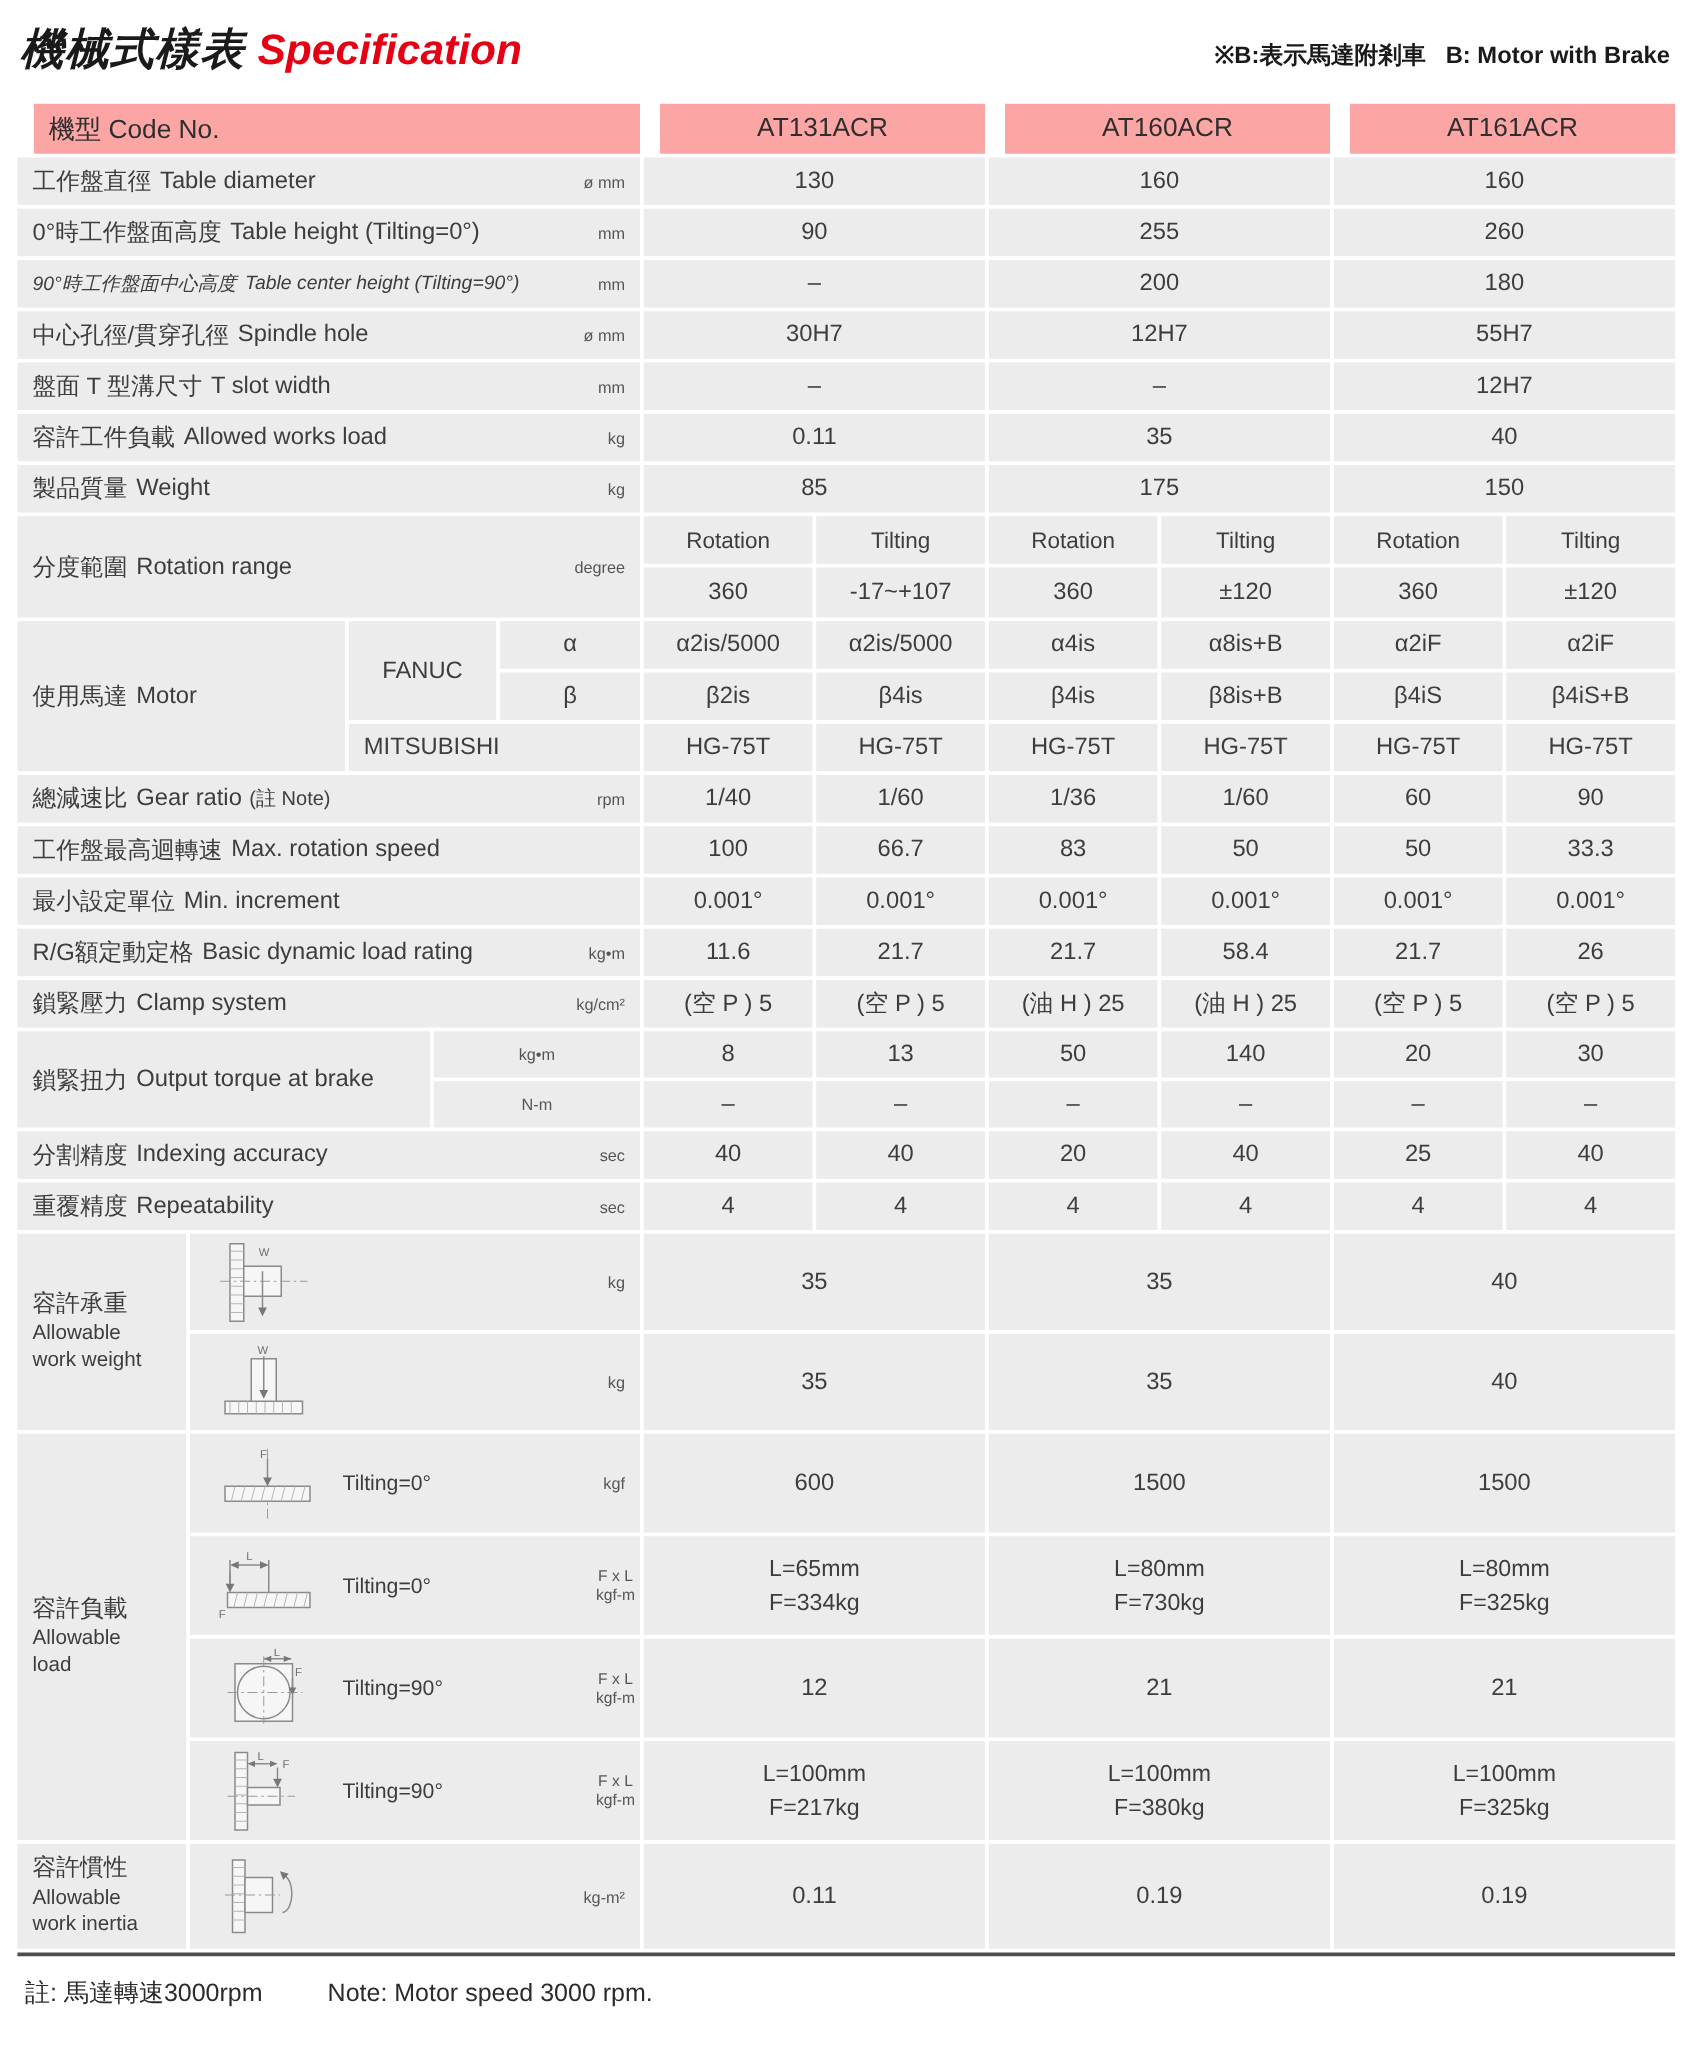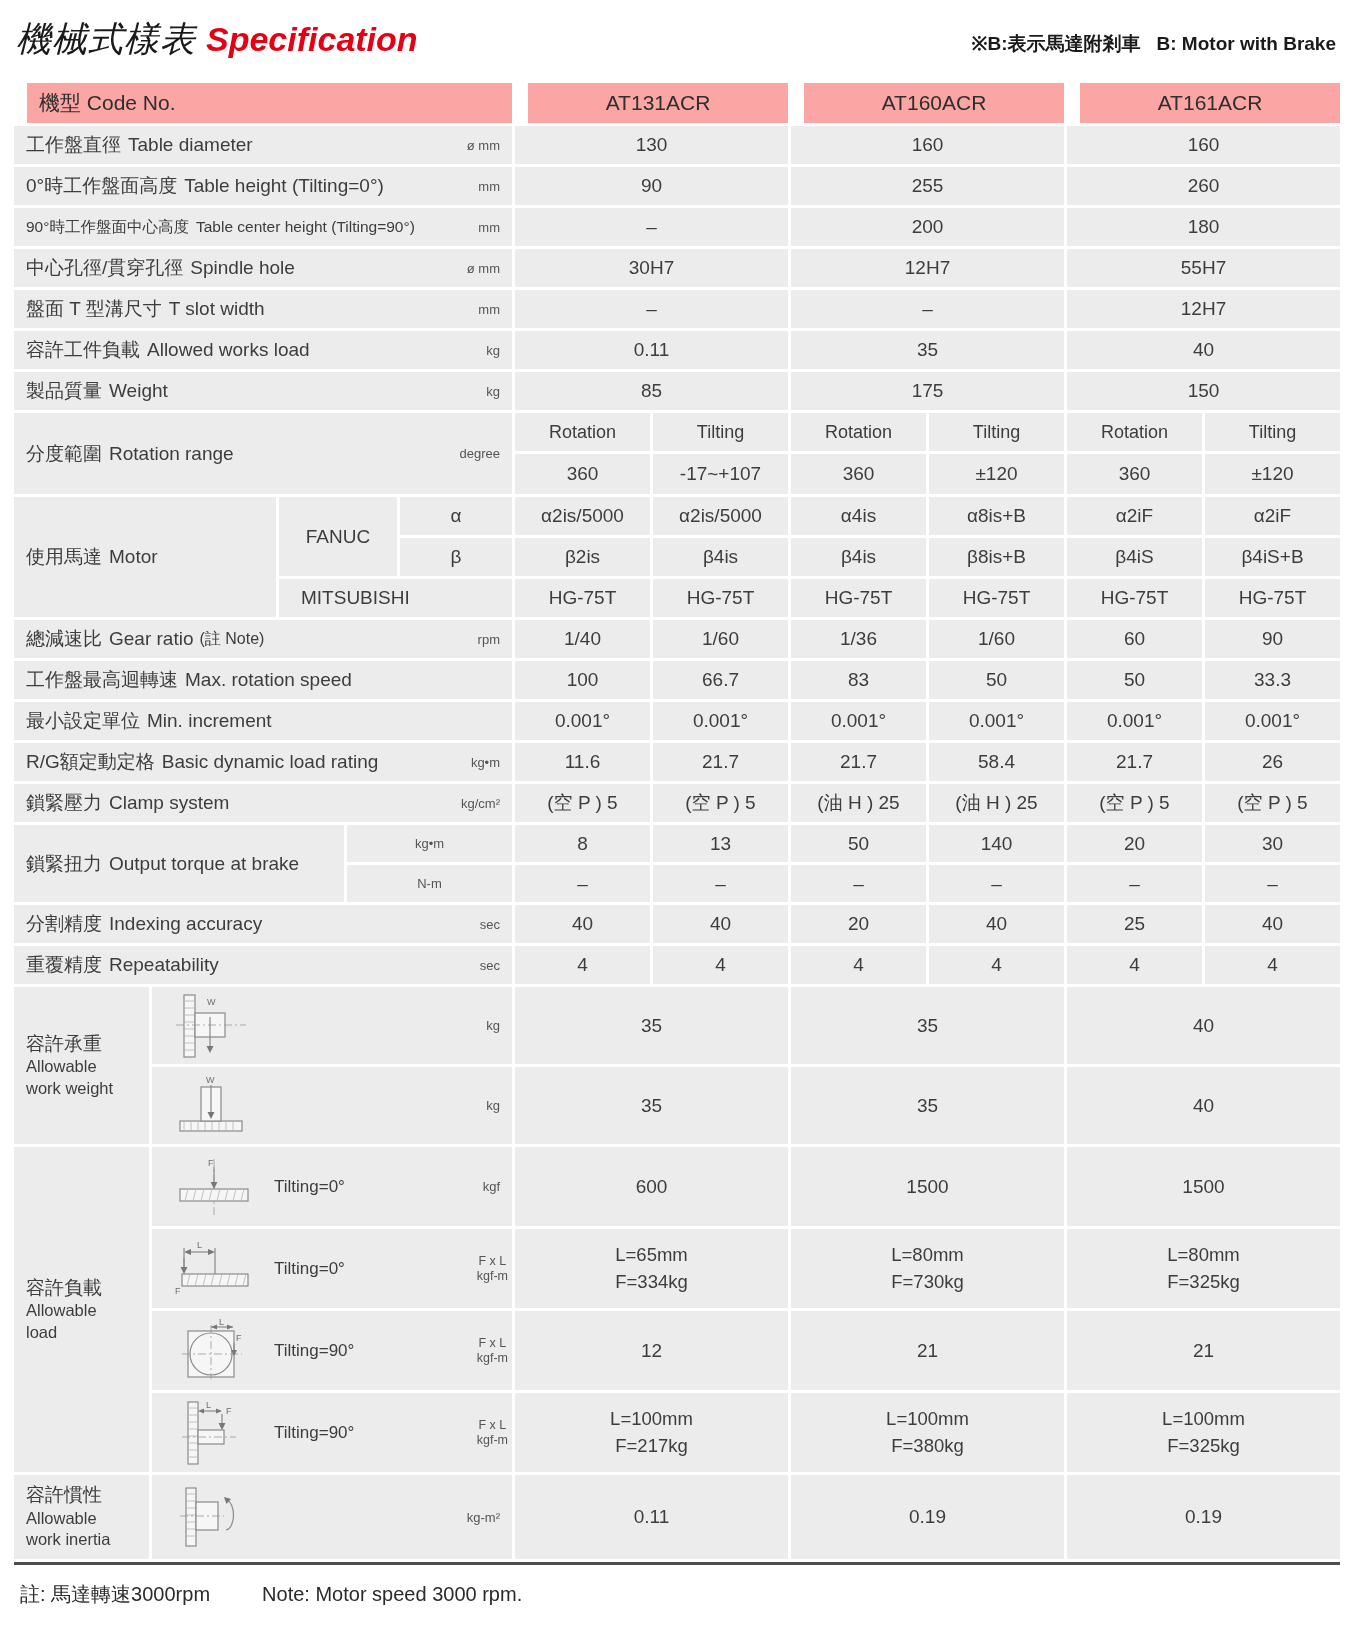--- a/index.html
+++ b/index.html
@@ -4,46 +4,46 @@
 <style>
   html,body{margin:0;padding:0;}
   body{
     width:1350px;height:1641px;box-sizing:border-box;
     background:#ffffff;color:#3d3d3d;
     font-family:"Liberation Sans",sans-serif;
     padding:10px 10px 0 14px;overflow:hidden;
   }
   
   .titlebar{display:flex;justify-content:space-between;align-items:flex-end;margin:6px 4px 20px 2px;}
-  .t-zh{font-size:35px;font-weight:normal;font-style:italic;color:#1a1a1a;letter-spacing:1px;}
+  .t-zh{font-size:35px;font-weight:bold;font-style:italic;color:#1a1a1a;letter-spacing:1px;}
   .t-en{font-size:34px;font-weight:bold;font-style:italic;color:#e60014;margin-left:10px;}
   .note{font-size:19px;font-weight:bold;color:#1a1a1a;padding-bottom:6px;}
   .note .nzh{margin-right:16px;margin-left:45px;}
   
   .grid{display:grid;column-gap:3px;row-gap:3px;margin-bottom:3px;}
   .g-main  {grid-template-columns:498px repeat(6,135px);}
   .g-motor {grid-template-columns:262px 118px 112px repeat(6,135px);}
   .g-torque{grid-template-columns:330px 165px repeat(6,135px);}
   .g-sec   {grid-template-columns:135px 360px repeat(6,135px);}
   .r40{grid-auto-rows:40px;} .r38{grid-auto-rows:38px;} .r37{grid-auto-rows:37px;}
   .r77{grid-auto-rows:77px;} .r79{grid-auto-rows:79px;} .r84{grid-auto-rows:84px;}
   .rr{grid-template-rows:38px 40px;}
   .c{background:#ececec;display:flex;align-items:center;justify-content:center;
      font-size:19px;color:#3d3d3d;}
   .hd{background:#fca5a5;font-size:21px;color:#2e2e2e;margin-left:13px;}
   .lab{justify-content:flex-start;padding-left:12px;}
   .lab .en{margin-left:7px;}
   .lab .nt{margin-left:6px;font-size:16px;}
   .unit{margin-left:auto;padding-right:12px;font-size:13px;color:#555;white-space:nowrap;}
   .u2{display:flex;flex-direction:column;align-items:center;line-height:1.15;margin-left:auto;padding-right:4px;font-size:12.5px;color:#555;}
-  .sm{font-size:15.5px;}
+  .sm{font-size:15.5px;font-style:italic;}
   .sub{font-size:18px;}
   .sp2{grid-column:span 2;}
   .rs2{grid-row:span 2;} .rs3{grid-row:span 3;} .rs4{grid-row:span 4;}
-  .cs2{grid-column:span 2;justify-content:flex-start;padding-left:22px;}
+  .cs2{grid-column:span 2;justify-content:flex-start;padding-left:12px;}
   .sec{flex-direction:column;align-items:flex-start;justify-content:center;padding-left:12px;line-height:1.3;}
   .sec .szh{font-size:19px;} .sec .sen{font-size:16.5px;}
   .icn{justify-content:flex-start;padding-left:22px;}
   .cond{font-size:17px;margin-left:20px;}
   .v2{flex-direction:column;line-height:1.45;font-size:18.5px;}
   .bottomline{width:1326px;height:3px;background:#4d4d4d;margin-top:1px;}
   .footer{margin:16px 0 0 6px;font-size:20px;color:#2b2b2b;}
   .footer .fen{margin-left:52px;}
   svg{display:block;}
   svg text{font-size:9px;fill:#6f6f6f;font-family:"Liberation Sans",sans-serif;}

